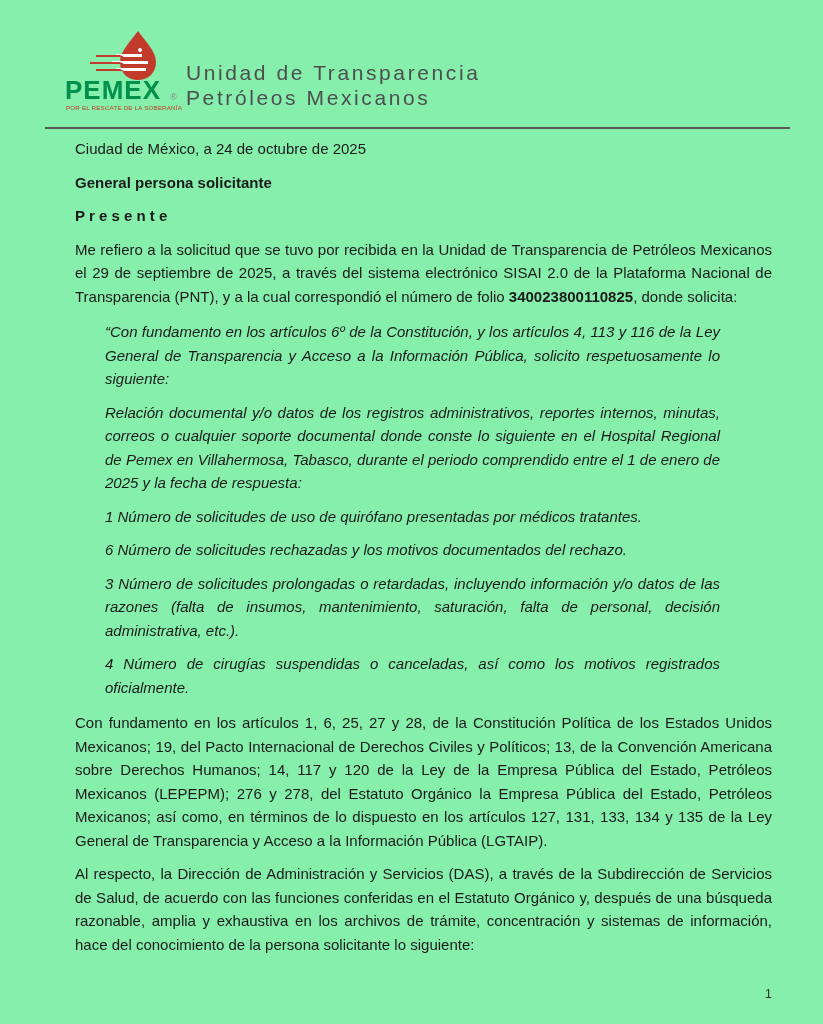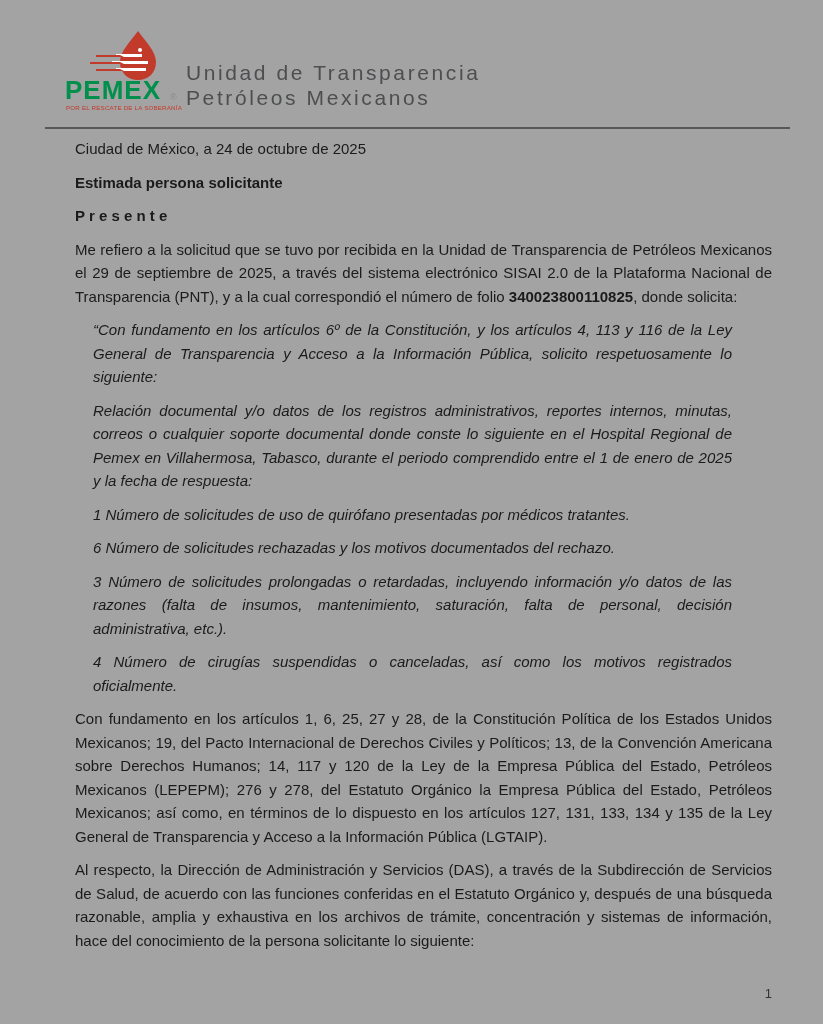--- a/index.html
+++ b/index.html
@@ -5,21 +5,21 @@
 <style>
   html, body {
     margin: 0;
     padding: 0;
     background: #ffffff;
   }
   .page {
     position: relative;
     width: 823px;
     height: 1024px;
-    background: #a3a3a3;
+    background: #86efac;
     font-family: "Liberation Sans", "DejaVu Sans", sans-serif;
     color: #1b1b1b;
     overflow: hidden;
   }
 
   
   .logo {
     position: absolute;
     left: 66px;
     top: 30px;
@@ -55,21 +55,21 @@
     line-height: 23.5px;
   }
   .content p { margin: 0 0 10px 8px; text-align: justify; }
   .dateline { text-align: right; margin: 0; }
   .salutation { margin: 19px 0 0 0; font-weight: bold; }
   .presente { margin: 0 0 6px 0; font-weight: bold; }
   .intro { margin: 0 0 6px 0; }
   .bold { font-weight: bold; }
 
   .quote {
-    margin: 0;
+    margin: 12px;
     padding: 0 40px 0 26px;
     font-style: italic;
   }
   .quote p { margin: 0 0 10px 0; }
   .quote .quote-close { margin-bottom: 20px; }
   .sic { font-style: normal; }
 
   .body1 { margin: 0 0 9px 0; }
   .body2 { margin: 0; }
 
@@ -112,21 +112,21 @@
     <div>Unidad de Transparencia</div>
     <div>Petróleos Mexicanos</div>
   </div>
 
   <div class="rule"></div>
 
   <div class="content">
 
     <p class="dateline">Ciudad de México, a 24 de octubre de 2025</p>
 
-    <p class="salutation">Estimada persona solicitante</p>
+    <p class="salutation">General persona solicitante</p>
     <p class="presente">P r e s e n t e</p>
 
     <p class="intro"><span>Me refiero a la solicitud que se tuvo por recibida en la Unidad de Transparencia de Petróleos Mexicanos el 29 de septiembre de 2025, a través del sistema electrónico SISAI 2.0 de la Plataforma Nacional de Transparencia (PNT), y a la cual correspondió el número de folio </span><span class="bold">340023800110825</span><span>, donde solicita:</span></p>
 
     <div class="quote">
       <p>“Con fundamento en los artículos 6º de la Constitución, y los artículos 4, 113 y 116 de la Ley General de Transparencia y Acceso a la Información Pública, solicito respetuosamente lo siguiente:</p>
       <p>Relación documental y/o datos de los registros administrativos, reportes internos, minutas, correos o cualquier soporte documental donde conste lo siguiente en el Hospital Regional de Pemex en Villahermosa, Tabasco, durante el periodo comprendido entre el 1 de enero de 2025 y la fecha de respuesta:</p>
       <p>1 Número de solicitudes de uso de quirófano presentadas por médicos tratantes.</p>
       <p>6 Número de solicitudes rechazadas y los motivos documentados del rechazo.</p>
       <p>3 Número de solicitudes prolongadas o retardadas, incluyendo información y/o datos de las razones (falta de insumos, mantenimiento, saturación, falta de personal, decisión administrativa, etc.).</p>

